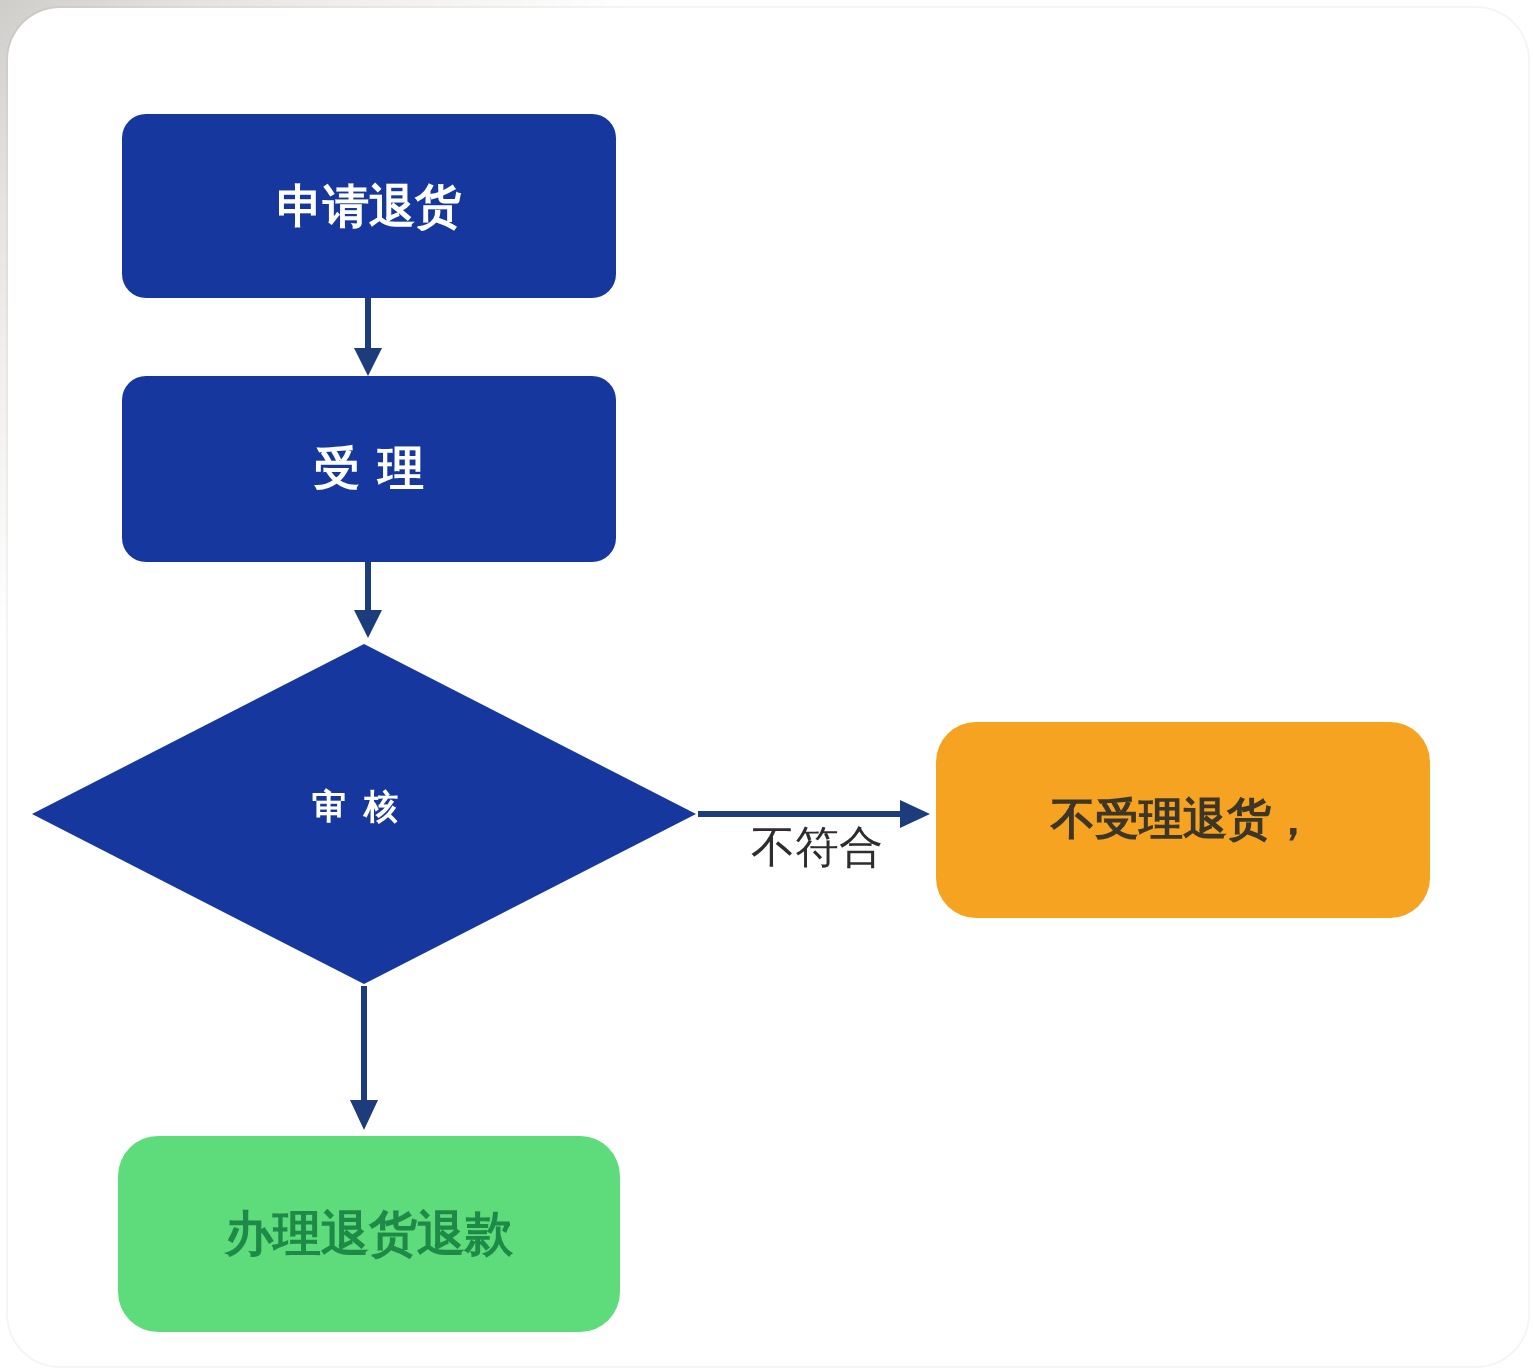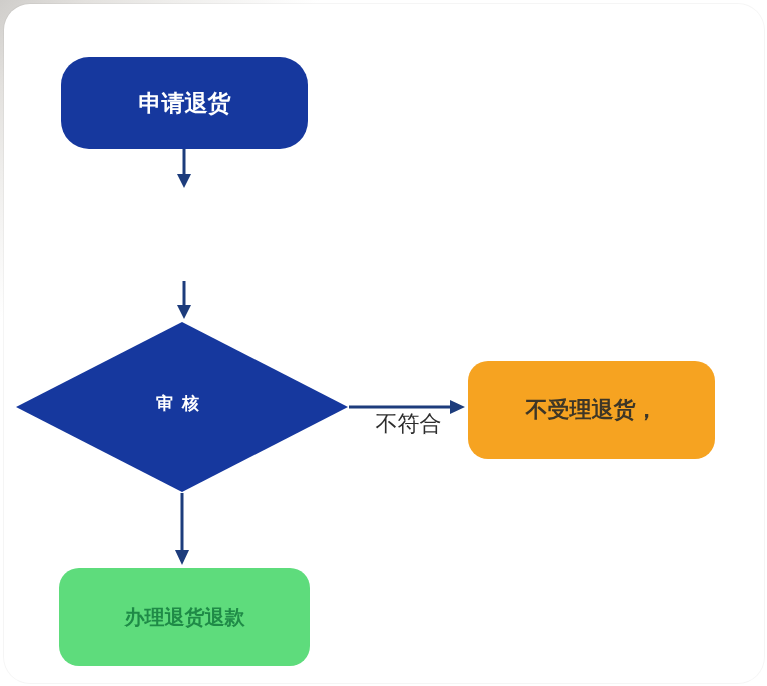--- a/index.html
+++ b/index.html
@@ -51,21 +51,21 @@
     align-items: center;
     justify-content: center;
     box-sizing: border-box;
     text-align: center;
   }
   .node-process {
     background: var(--process_blue, #16389e);
     color: var(--node_text_light, #ffffff);
     font-weight: bold;
     font-size: 23px;
-    border-radius: 28px;
+    border-radius: 12px;
   }
   #node-apply  { left: 57px;  top: 53px;  width: 247px; height: 92px; }
   #node-accept { left: 57px;  top: 184px; width: 247px; height: 93px; }
   .spaced { letter-spacing: 9px; text-indent: 9px; }
   .diamond-label {
     position: absolute;
     left: 118px;
     top: 388px;
     width: 120px;
     text-align: center;
@@ -90,21 +90,21 @@
     line-height: 1.45;
   }
   #node-refund {
     left: 55px;
     top: 564px;
     width: 251px;
     height: 98px;
     background: var(--refund_green, #5edc7c);
     color: var(--refund_text, #1f8a47);
     font-weight: bold;
-    font-size: 20px;
+    font-size: 24px;
     border-radius: 20px;
   }
   .edge-label {
     position: absolute;
     color: var(--edge_label_text, #2d2d2d);
     font-size: 22px;
     font-weight: 500;
     text-align: center;
     margin-top: 42px;
   }
@@ -131,20 +131,23 @@
       <polygon class="arrowhead" points="446,396 446,410 461,403"></polygon>
 
       <line class="edge-line" x1="178" y1="489" x2="178" y2="548"></line>
       <polygon class="arrowhead" points="171,546 185,546 178,561"></polygon>
     </svg>
 
     <div class="node node-process" id="node-apply">
       <span>申请退货</span>
     </div>
 
+    <div class="node node-process" id="node-accept">
+      <span class="spaced">受理</span>
+    </div>
 
     <div class="diamond-label">
       <span class="spaced">审核</span>
     </div>
 
     <div class="edge-label" id="label-nomatch">不符合</div>
 
     <div class="node" id="node-reject">
       <span class="two-line">
         <span>不受理退货，</span><br>

